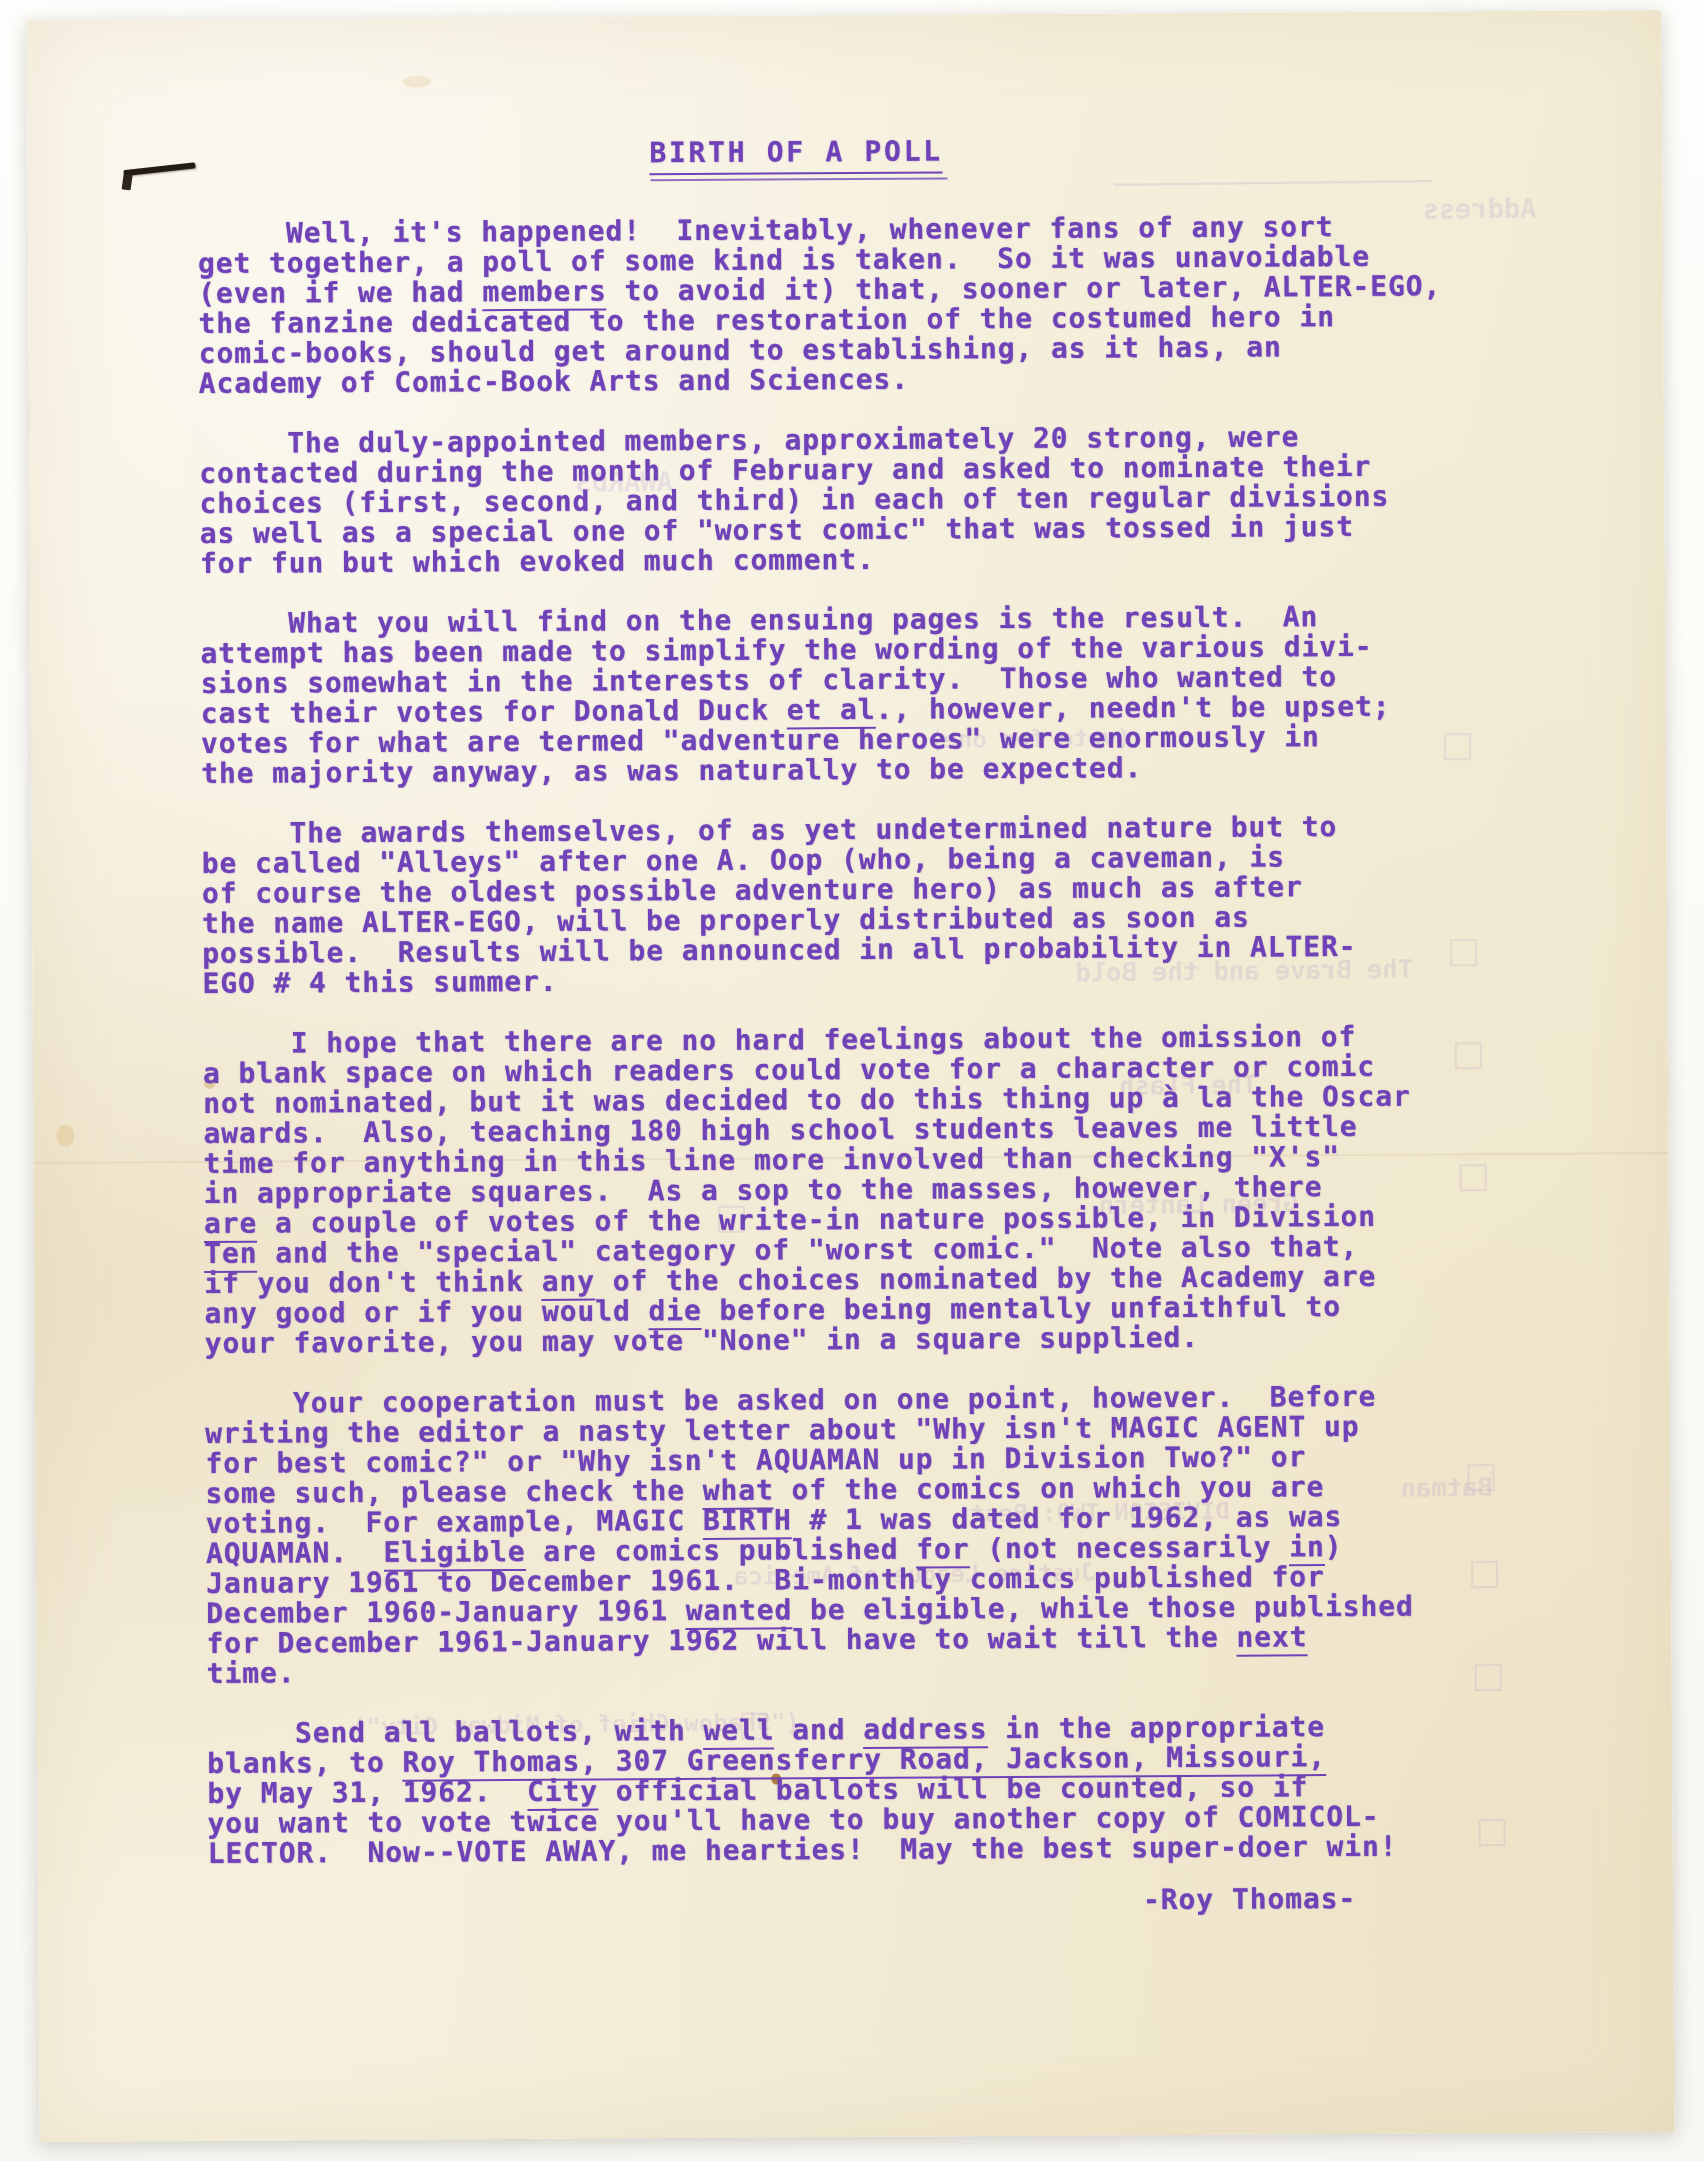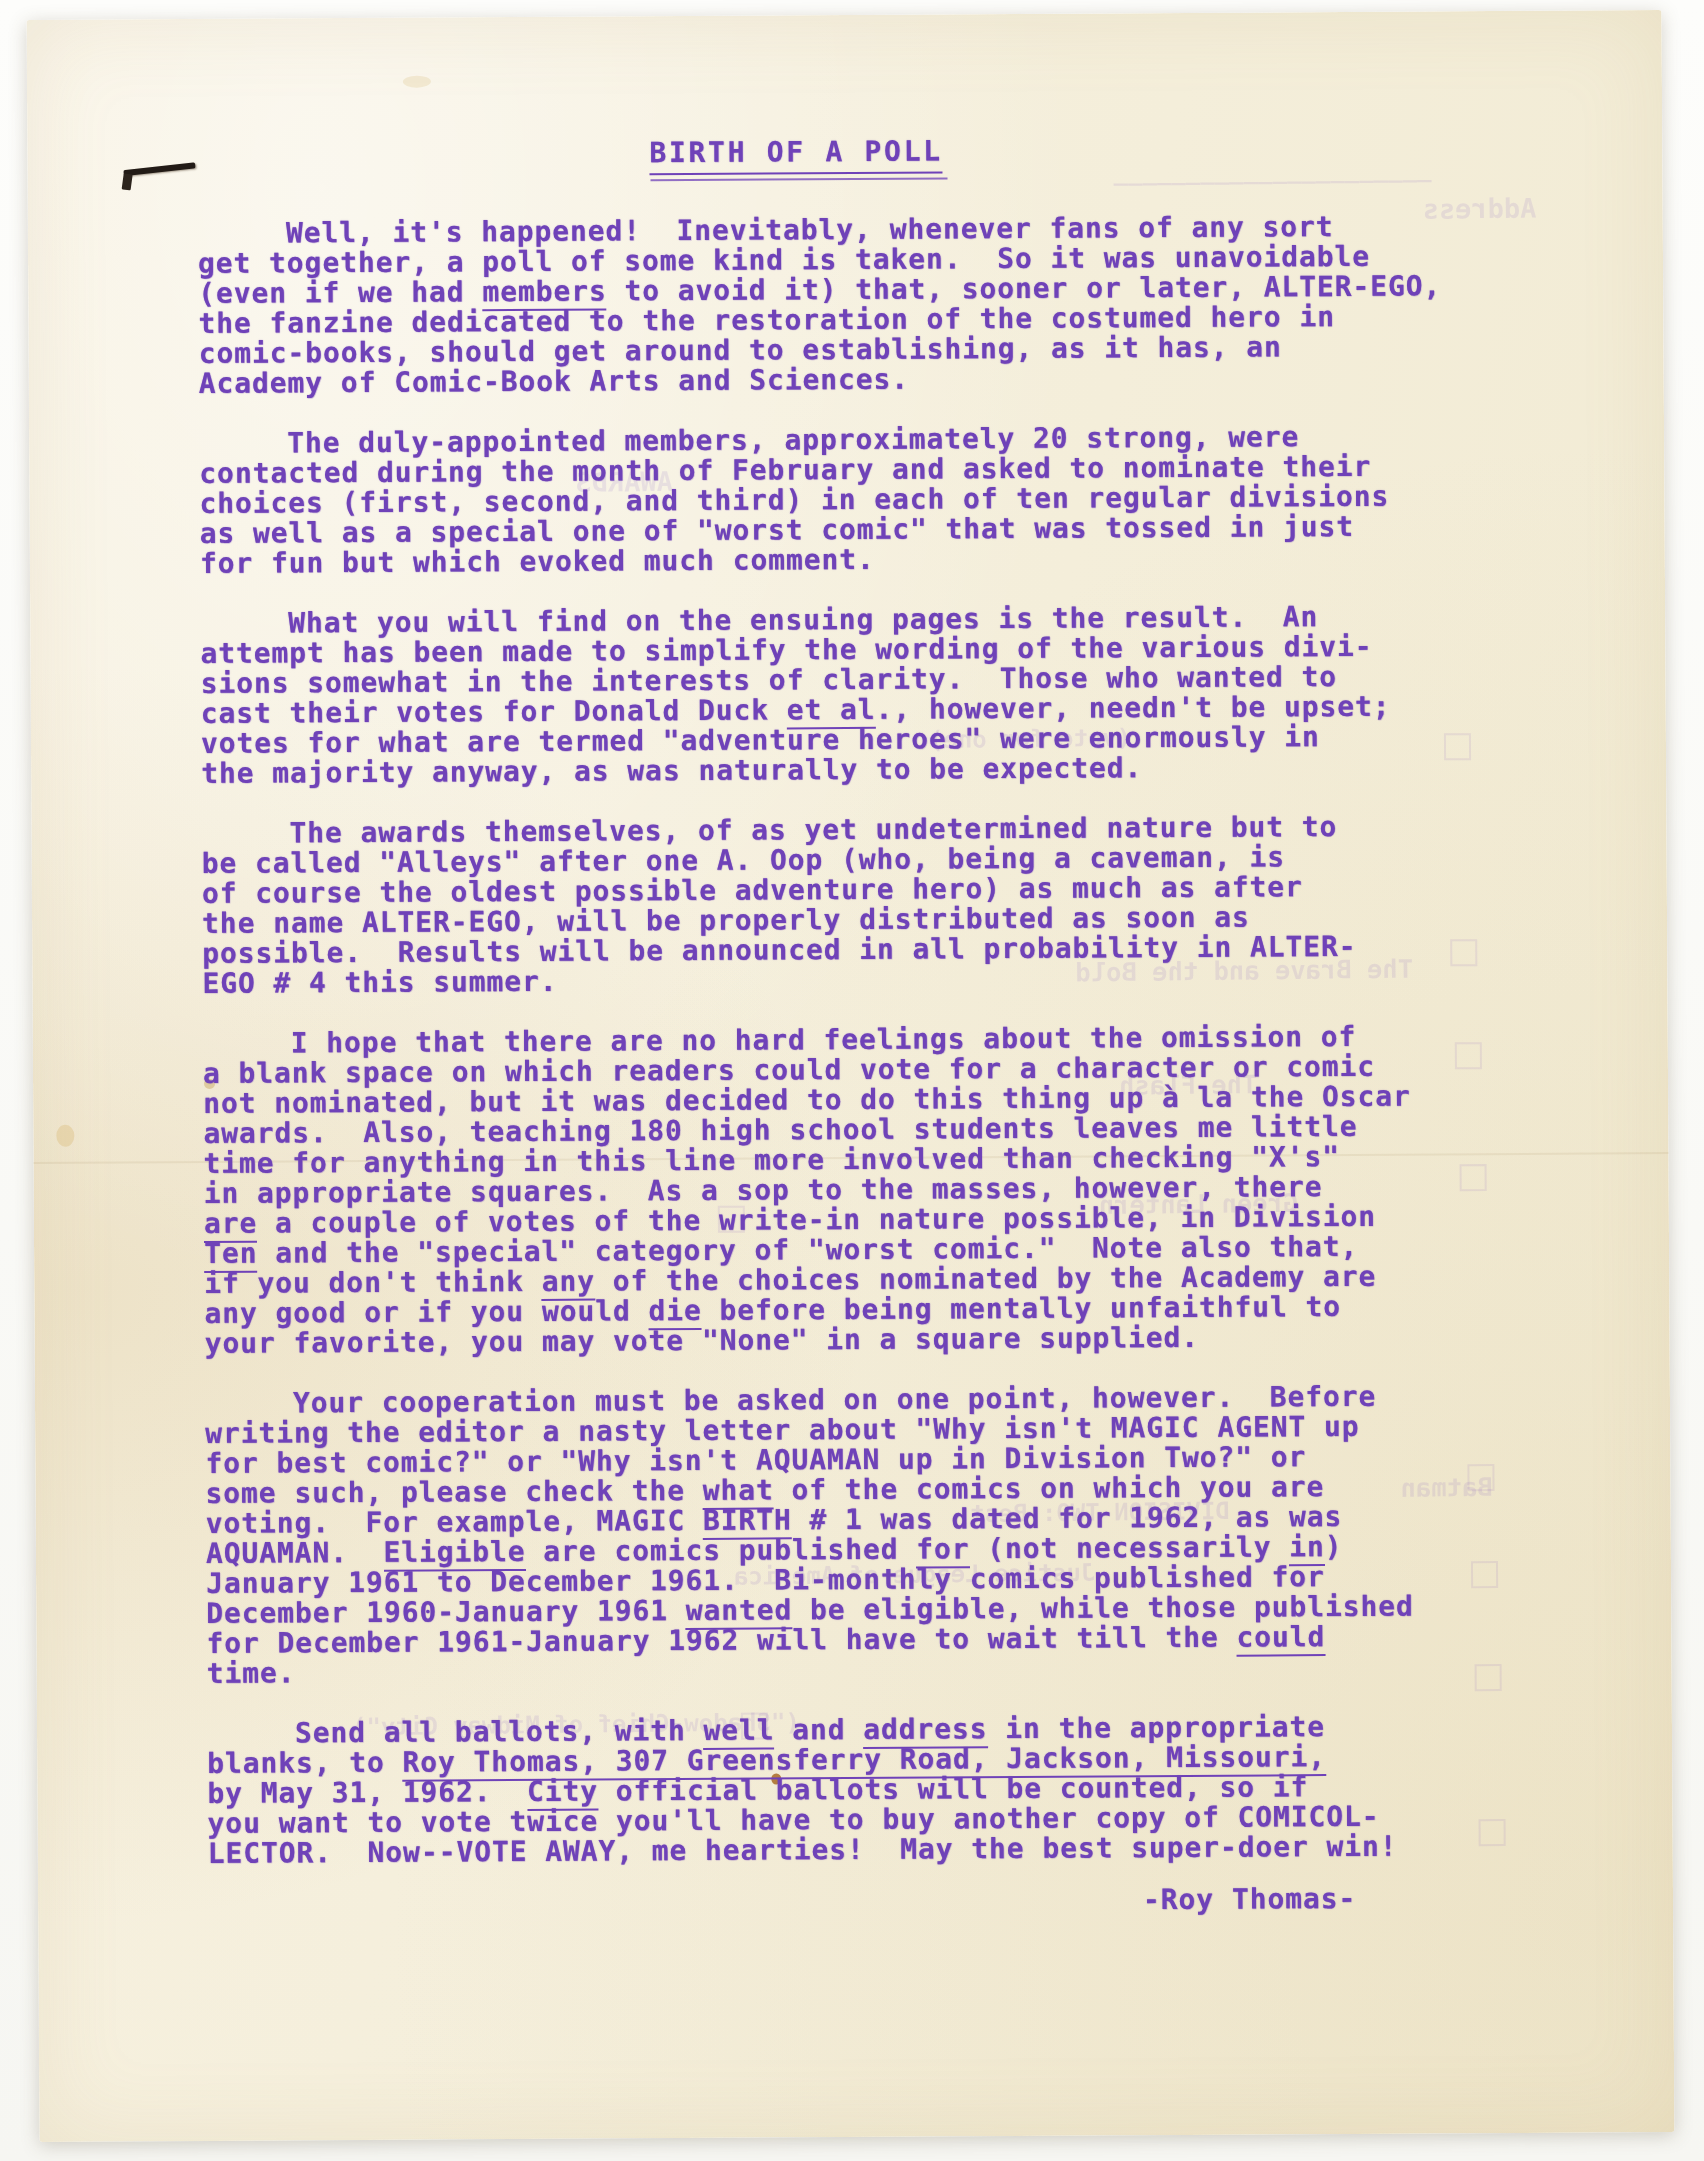--- a/index.html
+++ b/index.html
@@ -120,21 +120,21 @@
         </div>
         <div class="para">
           <div class="line">Your cooperation must be asked on one point, however.  Before</div>
           <div class="line">writing the editor a nasty letter about "Why isn't MAGIC AGENT up</div>
           <div class="line">for best comic?" or "Why isn't AQUAMAN up in Division Two?" or</div>
           <div class="line">some such, please check the <span class="u">what</span> of the comics on which you are</div>
           <div class="line">voting.  For example, MAGIC <span class="u">BIRTH</span> # 1 was dated for 1962, as was</div>
           <div class="line">AQUAMAN.  <span class="u">Eligible</span> are comics published <span class="u">for</span> (not necessarily <span class="u">in</span>)</div>
           <div class="line">January 1961 to December 1961.  Bi-monthly comics published for</div>
           <div class="line">December 1960-January 1961 <span class="u">wanted</span> be eligible, while those published</div>
-          <div class="line">for December 1961-January 1962 will have to wait till the <span class="u">could</span></div>
+          <div class="line">for December 1961-January 1962 will have to wait till the <span class="u">next</span></div>
           <div class="line">time.</div>
         </div>
         <div class="para">
           <div class="line">Send all ballots, with <span class="u">well</span> and <span class="u">address</span> in the appropriate</div>
           <div class="line">blanks, to <span class="u">Roy Thomas, 307 Greensferry Road, Jackson, Missouri,</span></div>
           <div class="line">by May 31, 1962.  <span class="u">City</span> official ballots will be counted, so if</div>
           <div class="line">you want to vote twice you'll have to buy another copy of COMICOL-</div>
           <div class="line">LECTOR.  Now--VOTE AWAY, me hearties!  May the best super-doer win!</div>
         </div>
       </div>

